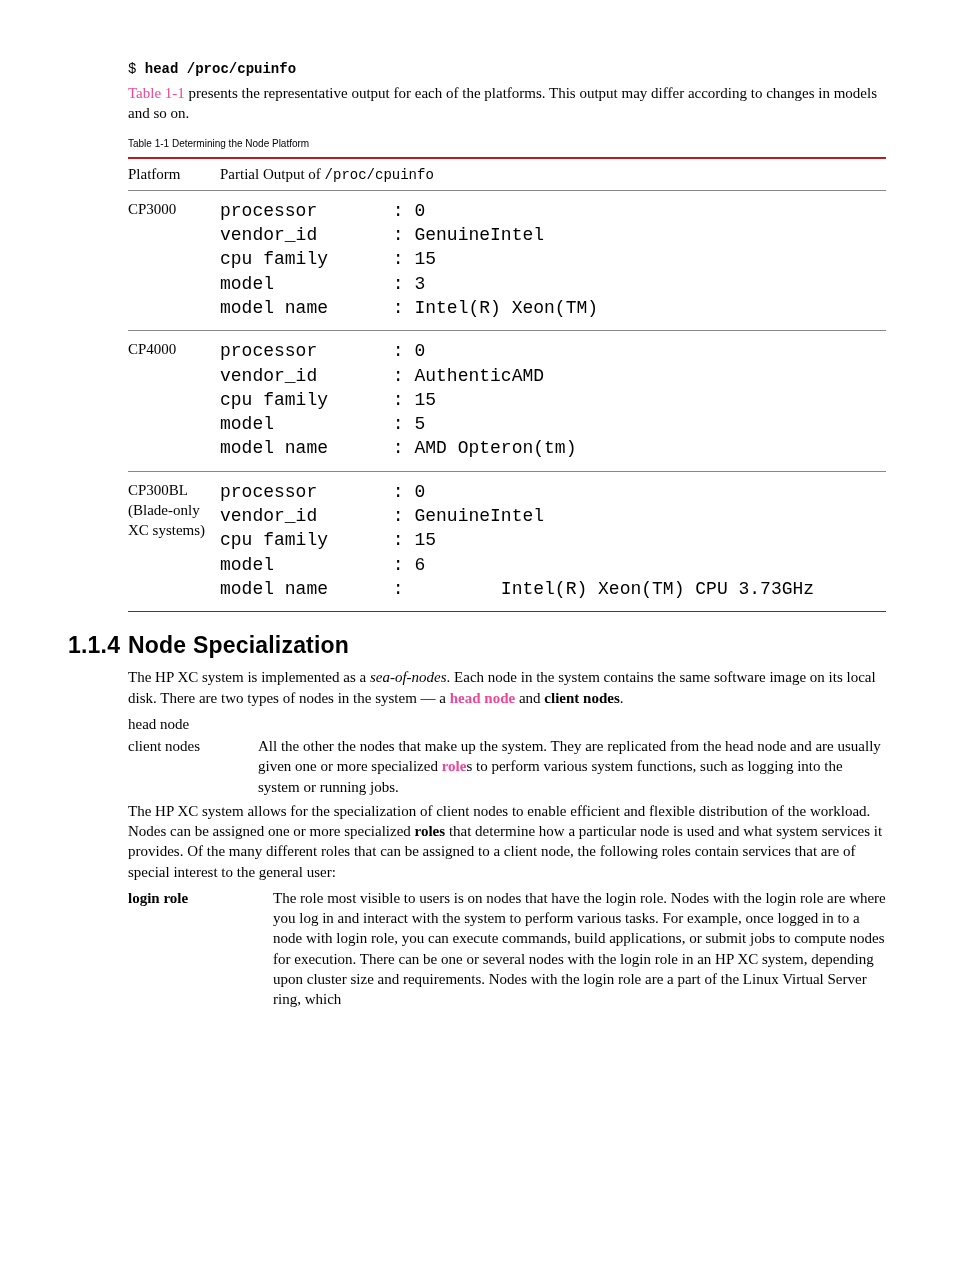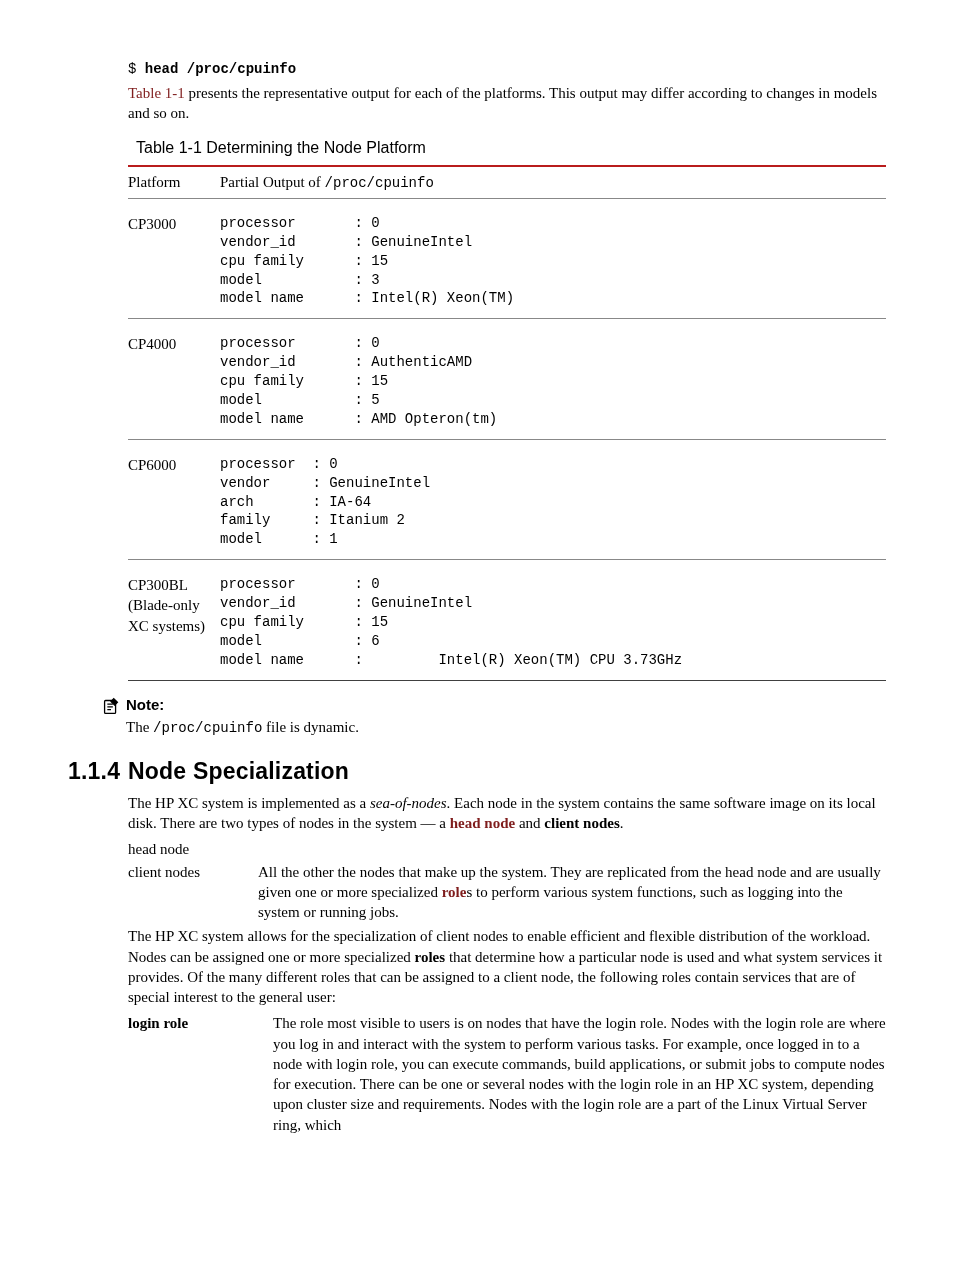--- a/index.html
+++ b/index.html
@@ -13,51 +13,51 @@
     width: 954px;
     box-sizing: border-box;
   }
   .mono { font-family: "Courier New", monospace; font-size: 14px; }
   .bold { font-weight: bold; }
   .content-indent { margin-left: 60px; }
   .cmd-line { margin: 0 0 4px 0; }
   .intro-para { margin: 2px 0 10px 0; }
   .table-title {
     font-family: Arial, "Helvetica Neue", sans-serif;
-    font-size: 16px;
+    font-size: 10px;
     font-weight: normal;
-    margin: 14px 0 6px 8px;
+    margin: 14px 0 6px 0;
     letter-spacing: 0px;
   }
   table.platform {
     border-collapse: collapse;
     width: 100%;
   }
   table.platform tr.header-row td {
     border-top: 2px solid #b91c1c;
     border-bottom: 1px solid #888;
     padding: 5px 0 5px 0;
   }
   table.platform tr.data-row td {
     border-bottom: 1px solid #888;
-    padding: 15px 0 10px 0;
+    padding: 8px 0 10px 0;
     vertical-align: top;
     margin-left: 16px;
   }
   table.platform tr.last-row td {
     border-bottom: 1px solid #404040;
   }
   table.platform td.col1 {
     width: 92px;
     padding-right: 6px;
   }
   pre.output {
     margin: 0;
     font-family: "Courier New", monospace;
-    font-size: 14px;
+    font-size: 18px;
     line-height: 1.35;
     white-space: pre;
   }
   .note-block {
     display: flex;
     align-items: flex-start;
     margin: 14px 0 0 32px;
   }
   .note-icon {
     width: 26px;
@@ -73,21 +73,21 @@
   h2.section {
     font-family: Arial, "Helvetica Neue", sans-serif;
     font-weight: 700;
     font-size: 23px;
     margin: 18px 0 6px 0;
     letter-spacing: 0.2px;
   }
   h2.section .num { display:inline-block; width: 60px; }
   .body-para { margin: 4px 0 6px 0; }
   .italic { font-style: italic; }
-  .link { color: #7f1d1d; }
+  .link { color: #ec4899; }
   .deflist { margin: 2px 0; }
   .deflist .row { display: flex; margin-bottom: 2px; }
   .deflist .term { width: 130px; flex-shrink: 0; }
   .deflist2 .term { width: 145px; flex-shrink: 0; font-weight: bold; }
   .deflist .def { flex: 1; }
   .page-wrap { position: relative; min-height: 1271px; box-sizing: border-box; }
 </style>
 </head>
 <body>
 <div class="page-wrap">
@@ -123,61 +123,34 @@
     <tr class="data-row">
       <td class="col1">CP4000</td>
       <td>
               <pre class="output">processor       : 0
 vendor_id       : AuthenticAMD
 cpu family      : 15
 model           : 5
 model name      : AMD Opteron(tm)</pre>
             </td>
     </tr>
-    <tr class="data-row">
-      <td class="col1">CP6000</td>
-      <td>
-              <pre class="output">processor  : 0
-vendor     : GenuineIntel
-arch       : IA-64
-family     : Itanium 2
-model      : 1</pre>
-            </td>
-    </tr>
     <tr class="data-row last-row">
       <td class="col1">CP300BL (Blade-only XC systems)</td>
       <td>
               <pre class="output">processor       : 0
 vendor_id       : GenuineIntel
 cpu family      : 15
 model           : 6
 model name      :         Intel(R) Xeon(TM) CPU 3.73GHz</pre>
             </td>
     </tr>
   </tbody>
       </table>
 </div>
 
-<div class="note-block">
-  <div class="note-icon">
-    <svg width="22" height="22" viewBox="0 0 24 24">
-          <g fill="none" stroke="#000" stroke-width="1.4">
-            <rect x="5" y="6" width="12" height="14" rx="1"></rect>
-            <path d="M8 10h6M8 13h6M8 16h4"></path>
-            <path d="M15 4l4 4-3 3-4-4z" fill="#000"></path>
-          </g>
-        </svg>
-  </div>
-  <div class="note-body">
-    <div class="note-title">Note:</div>
-    <div>
-      <span>The </span><span class="mono">/proc/cpuinfo</span><span> file is dynamic.</span>
-    </div>
-  </div>
-</div>
 
 <h2 class="section">
   <span class="num">1.1.4</span><span>Node Specialization</span>
 </h2>
 
 <div class="content-indent">
   <p class="body-para">
     <span>The HP XC system is implemented as a </span><span class="italic">sea-of-nodes</span><span>. Each node in the system contains the same software image on its local disk. There are two types of nodes in the system — a </span><span class="bold link">head node</span><span> and </span><span class="bold">client nodes</span><span>.</span>
   </p>
 

